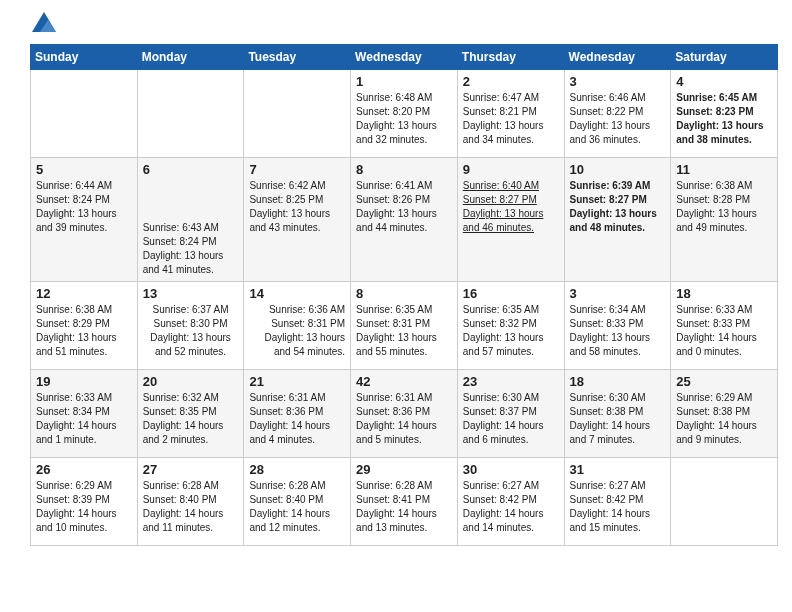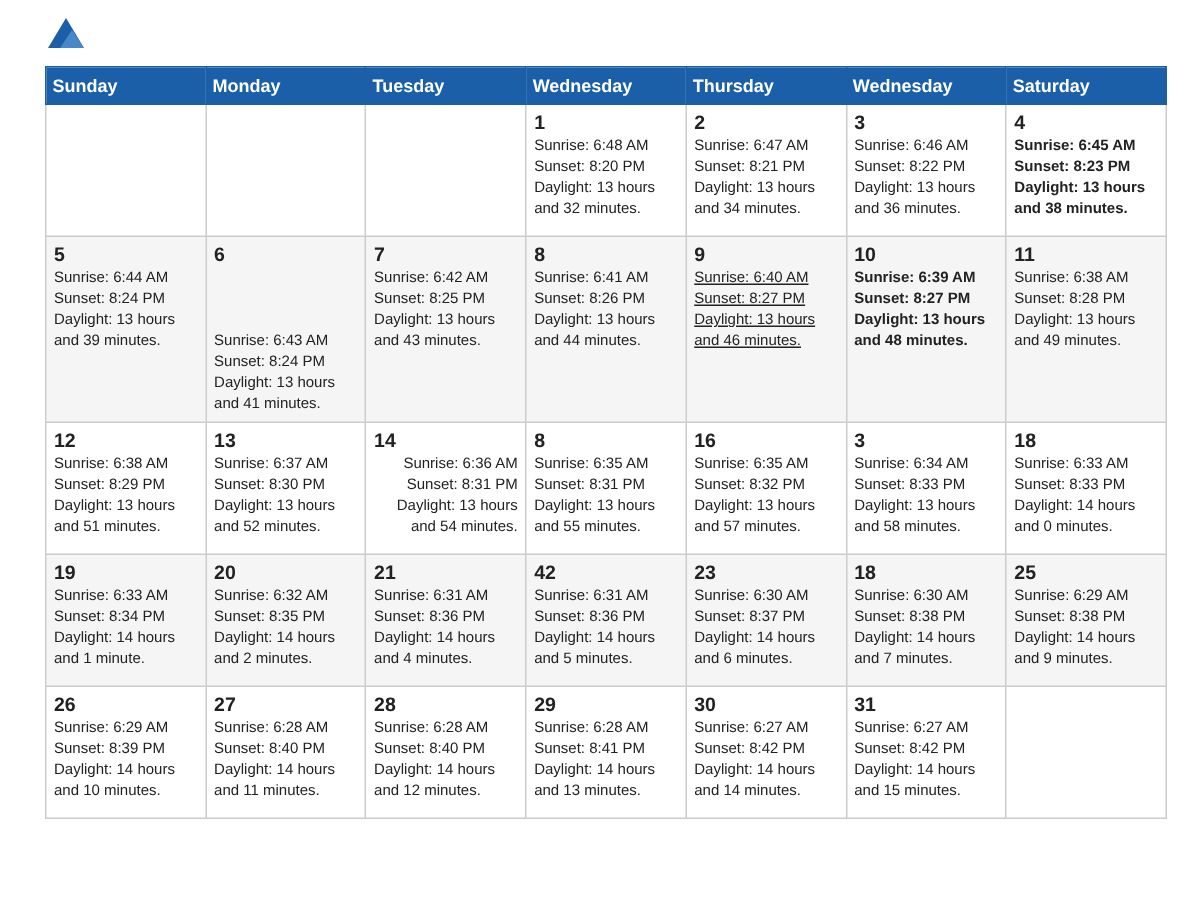--- a/index.html
+++ b/index.html
@@ -224,21 +224,21 @@
         <tr>
           <td>
             <div class="day-number">12</div>
             <div class="day-info" style="white-space: pre-line;">Sunrise: 6:38 AM
 Sunset: 8:29 PM
 Daylight: 13 hours
 and 51 minutes.</div>
           </td>
           <td>
             <div class="day-number">13</div>
-            <div class="day-info" style="white-space: pre-line;">Sunrise: 6:37 AM
+            <div class="day-info" style="white-space: pre-line; text-align: center;">Sunrise: 6:37 AM
 Sunset: 8:30 PM
 Daylight: 13 hours
 and 52 minutes.</div>
           </td>
           <td>
             <div class="day-number">14</div>
             <div class="day-info" style="white-space: pre-line; text-align: right;">Sunrise: 6:36 AM
 Sunset: 8:31 PM
 Daylight: 13 hours
 and 54 minutes.</div>

